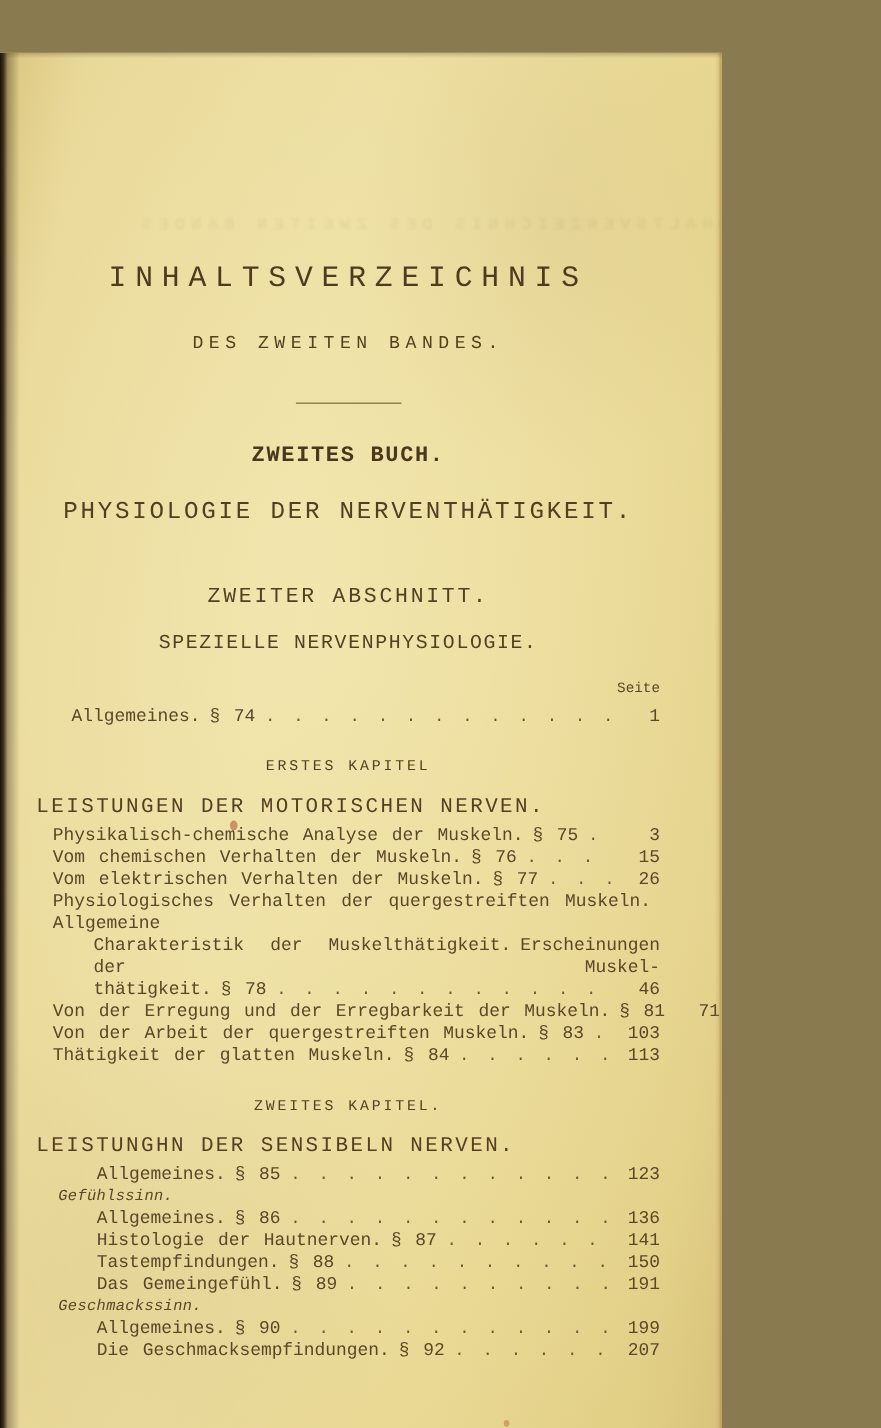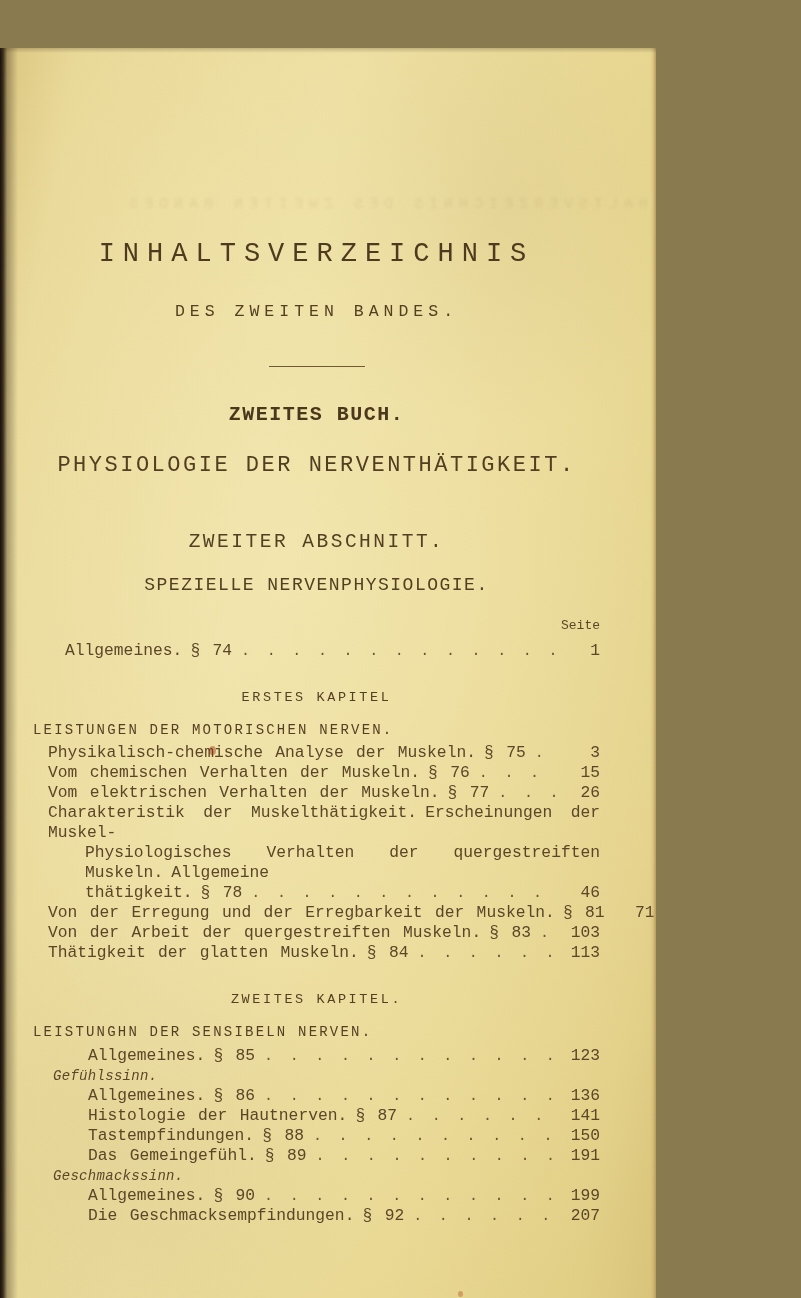--- a/index.html
+++ b/index.html
@@ -73,21 +73,21 @@
     text-align:right;font-size:13px;line-height:1;
     color:#5b4628;margin:25px 0 0 0;
   }
 
   .toc{margin-top:9px;}
   .toc-kapitel{
     text-align:center;font-size:13.5px;letter-spacing:2.6px;
     color:#553f22;margin:30px 0 16px 0;line-height:1.1;
   }
   .toc-rubrik{
-    font-size:14px;letter-spacing:2.2px;color:#553f22;
+    font-size:19px;letter-spacing:2.2px;color:#553f22;
     margin:0 0 4px 0;line-height:1.25;
   }
   .toc-subsection{
     font-style:italic;font-size:14px;line-height:20px;
     padding-left:20px;letter-spacing:0.3px;
   }
   .toc-entry{font-size:16.3px;line-height:20px;}
   .toc-entry .entry-line{word-spacing:0.16em;white-space:pre-wrap;}
   .toc-entry .entry-line.full{text-align:justify;text-align-last:justify;}
   .toc-entry .entry-line:not(:first-child){padding-left:37px;}
@@ -147,22 +147,22 @@
         </div>
       </div>
       <div class="toc-entry lvl-ch1">
         <div class="entry-line last">
           <span class="entry-text">Vom elektrischen Verhalten der Muskeln. § 77</span>
           <span class="dots"></span>
           <span class="pagenum">26</span>
         </div>
       </div>
       <div class="toc-entry lvl-ch1">
+        <div class="entry-line full">Physiologisches Verhalten der quergestreiften Muskeln. Allgemeine</div>
         <div class="entry-line full">Charakteristik der Muskelthätigkeit. Erscheinungen der Muskel-</div>
-        <div class="entry-line full">Physiologisches Verhalten der quergestreiften Muskeln. Allgemeine</div>
         <div class="entry-line last">
           <span class="entry-text">thätigkeit. § 78</span>
           <span class="dots"></span>
           <span class="pagenum">46</span>
         </div>
       </div>
       <div class="toc-entry lvl-ch1">
         <div class="entry-line last">
           <span class="entry-text">Von der Erregung und der Erregbarkeit der Muskeln. § 81</span>
           <span class="dots"></span>

